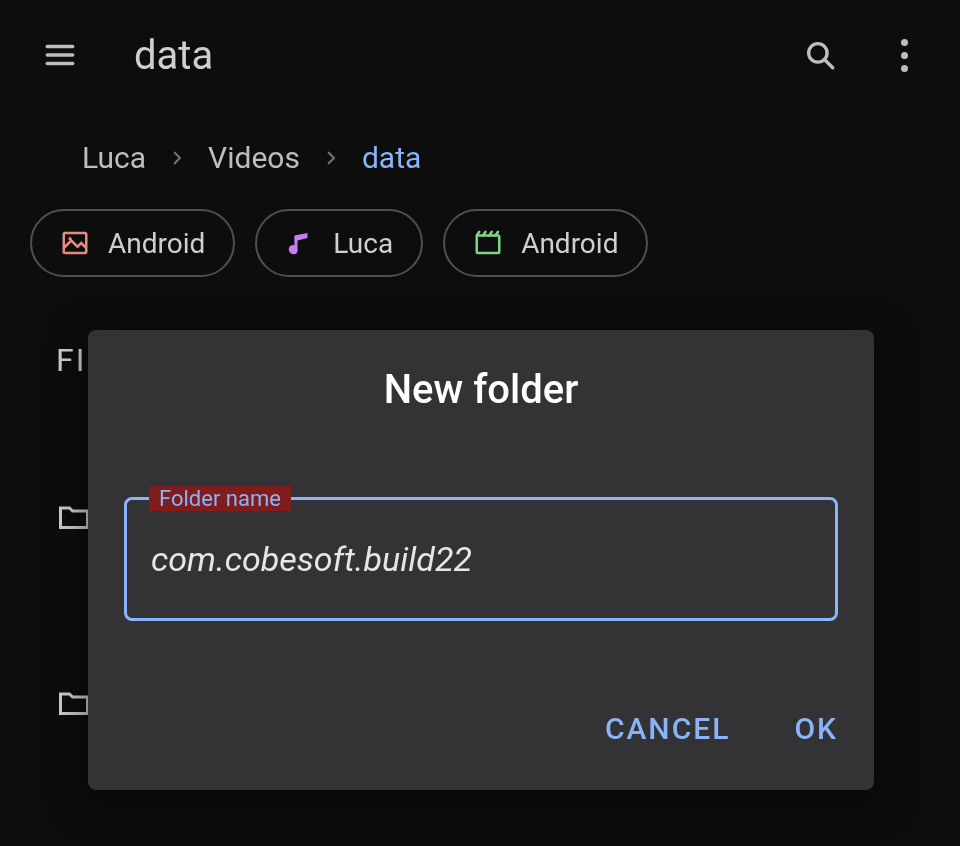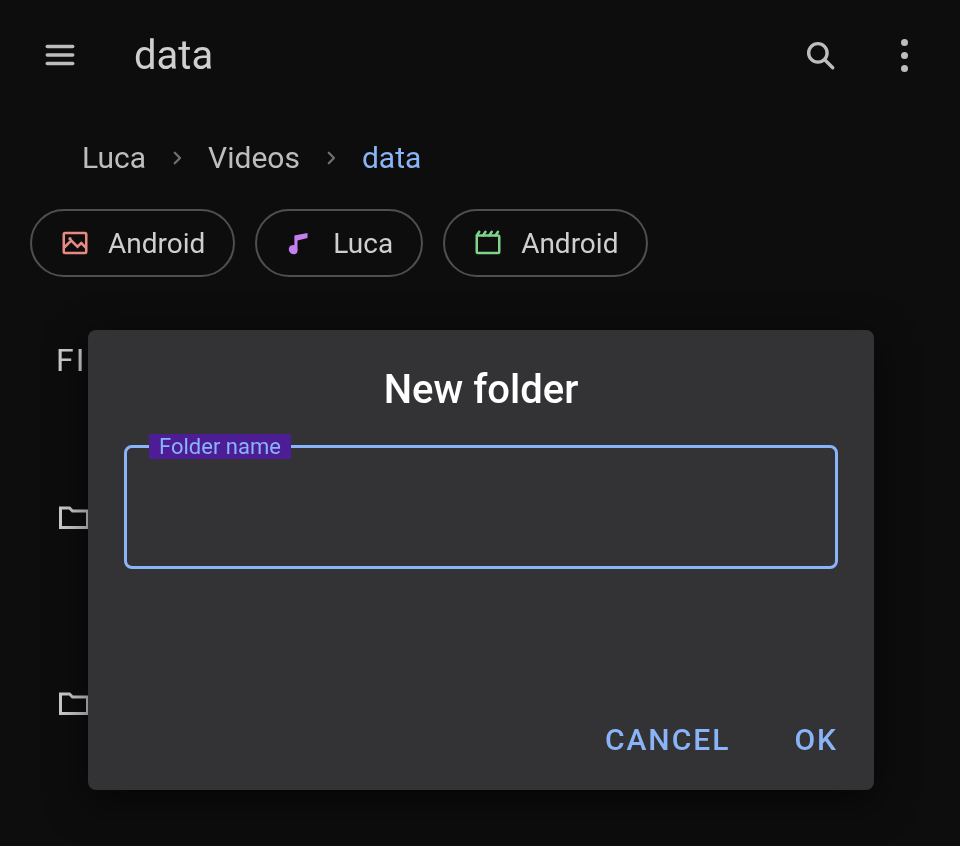--- a/index.html
+++ b/index.html
@@ -105,54 +105,54 @@
       background: #333335;
       border-radius: 8px;
       padding: 36px 36px 20px 36px;
       box-shadow: 0 10px 40px rgba(0,0,0,.6);
     }
     .dialog-title {
       text-align: center;
       color: #ffffff;
       font-size: 40px;
       font-weight: 500;
-      margin-bottom: 32px;
+      margin-bottom: 84px;
     }
     .field {
       position: relative;
       border: 3px solid #8ab4f8;
       border-radius: 8px;
       height: 124px;
       padding: 0 24px;
       display:flex;
       align-items:center;
     }
     .field-label {
       position: absolute;
       top: -14px;
       left: 22px;
-      background: #4c1d95;
+      background: #7f1d1d;
       padding: 0 10px;
       color: #8ab4f8;
       font-size: 22px;
     }
     .field-input {
       width: 100%;
       background: transparent;
       border: none;
       outline: none;
       color: #e6e6e6;
       font-size: 34px;
       font-style: italic;
       font-family: inherit;
     }
     .dialog-actions {
       position: absolute;
       right: 36px;
-      bottom: 33px;
+      bottom: 44px;
       display: flex;
       gap: 64px;
       align-items: flex-start;
     }
     .dialog-btn {
       background: none;
       border: none;
       color: #8ab4f8;
       font-size: 30px;
       font-weight: 500;
@@ -249,18 +249,19 @@
     <svg viewBox="0 0 24 24" fill="none" stroke="#cfcfcf" stroke-width="2">
         <path d="M3 6 L9 6 L11 8 L21 8 L21 19 L3 19 Z"></path>
       </svg>
   </span>
 </div>
 
 <div class="dialog">
   <div class="dialog-title">New folder</div>
   <div class="field">
     <span class="field-label">Folder name</span>
+    <input class="field-input" type="text" value="com.cobesoft.build22" style="">
   </div>
   <div class="dialog-actions">
     <button class="dialog-btn">CANCEL</button>
     <button class="dialog-btn">OK</button>
   </div>
 </div>
 
 </body></html>

